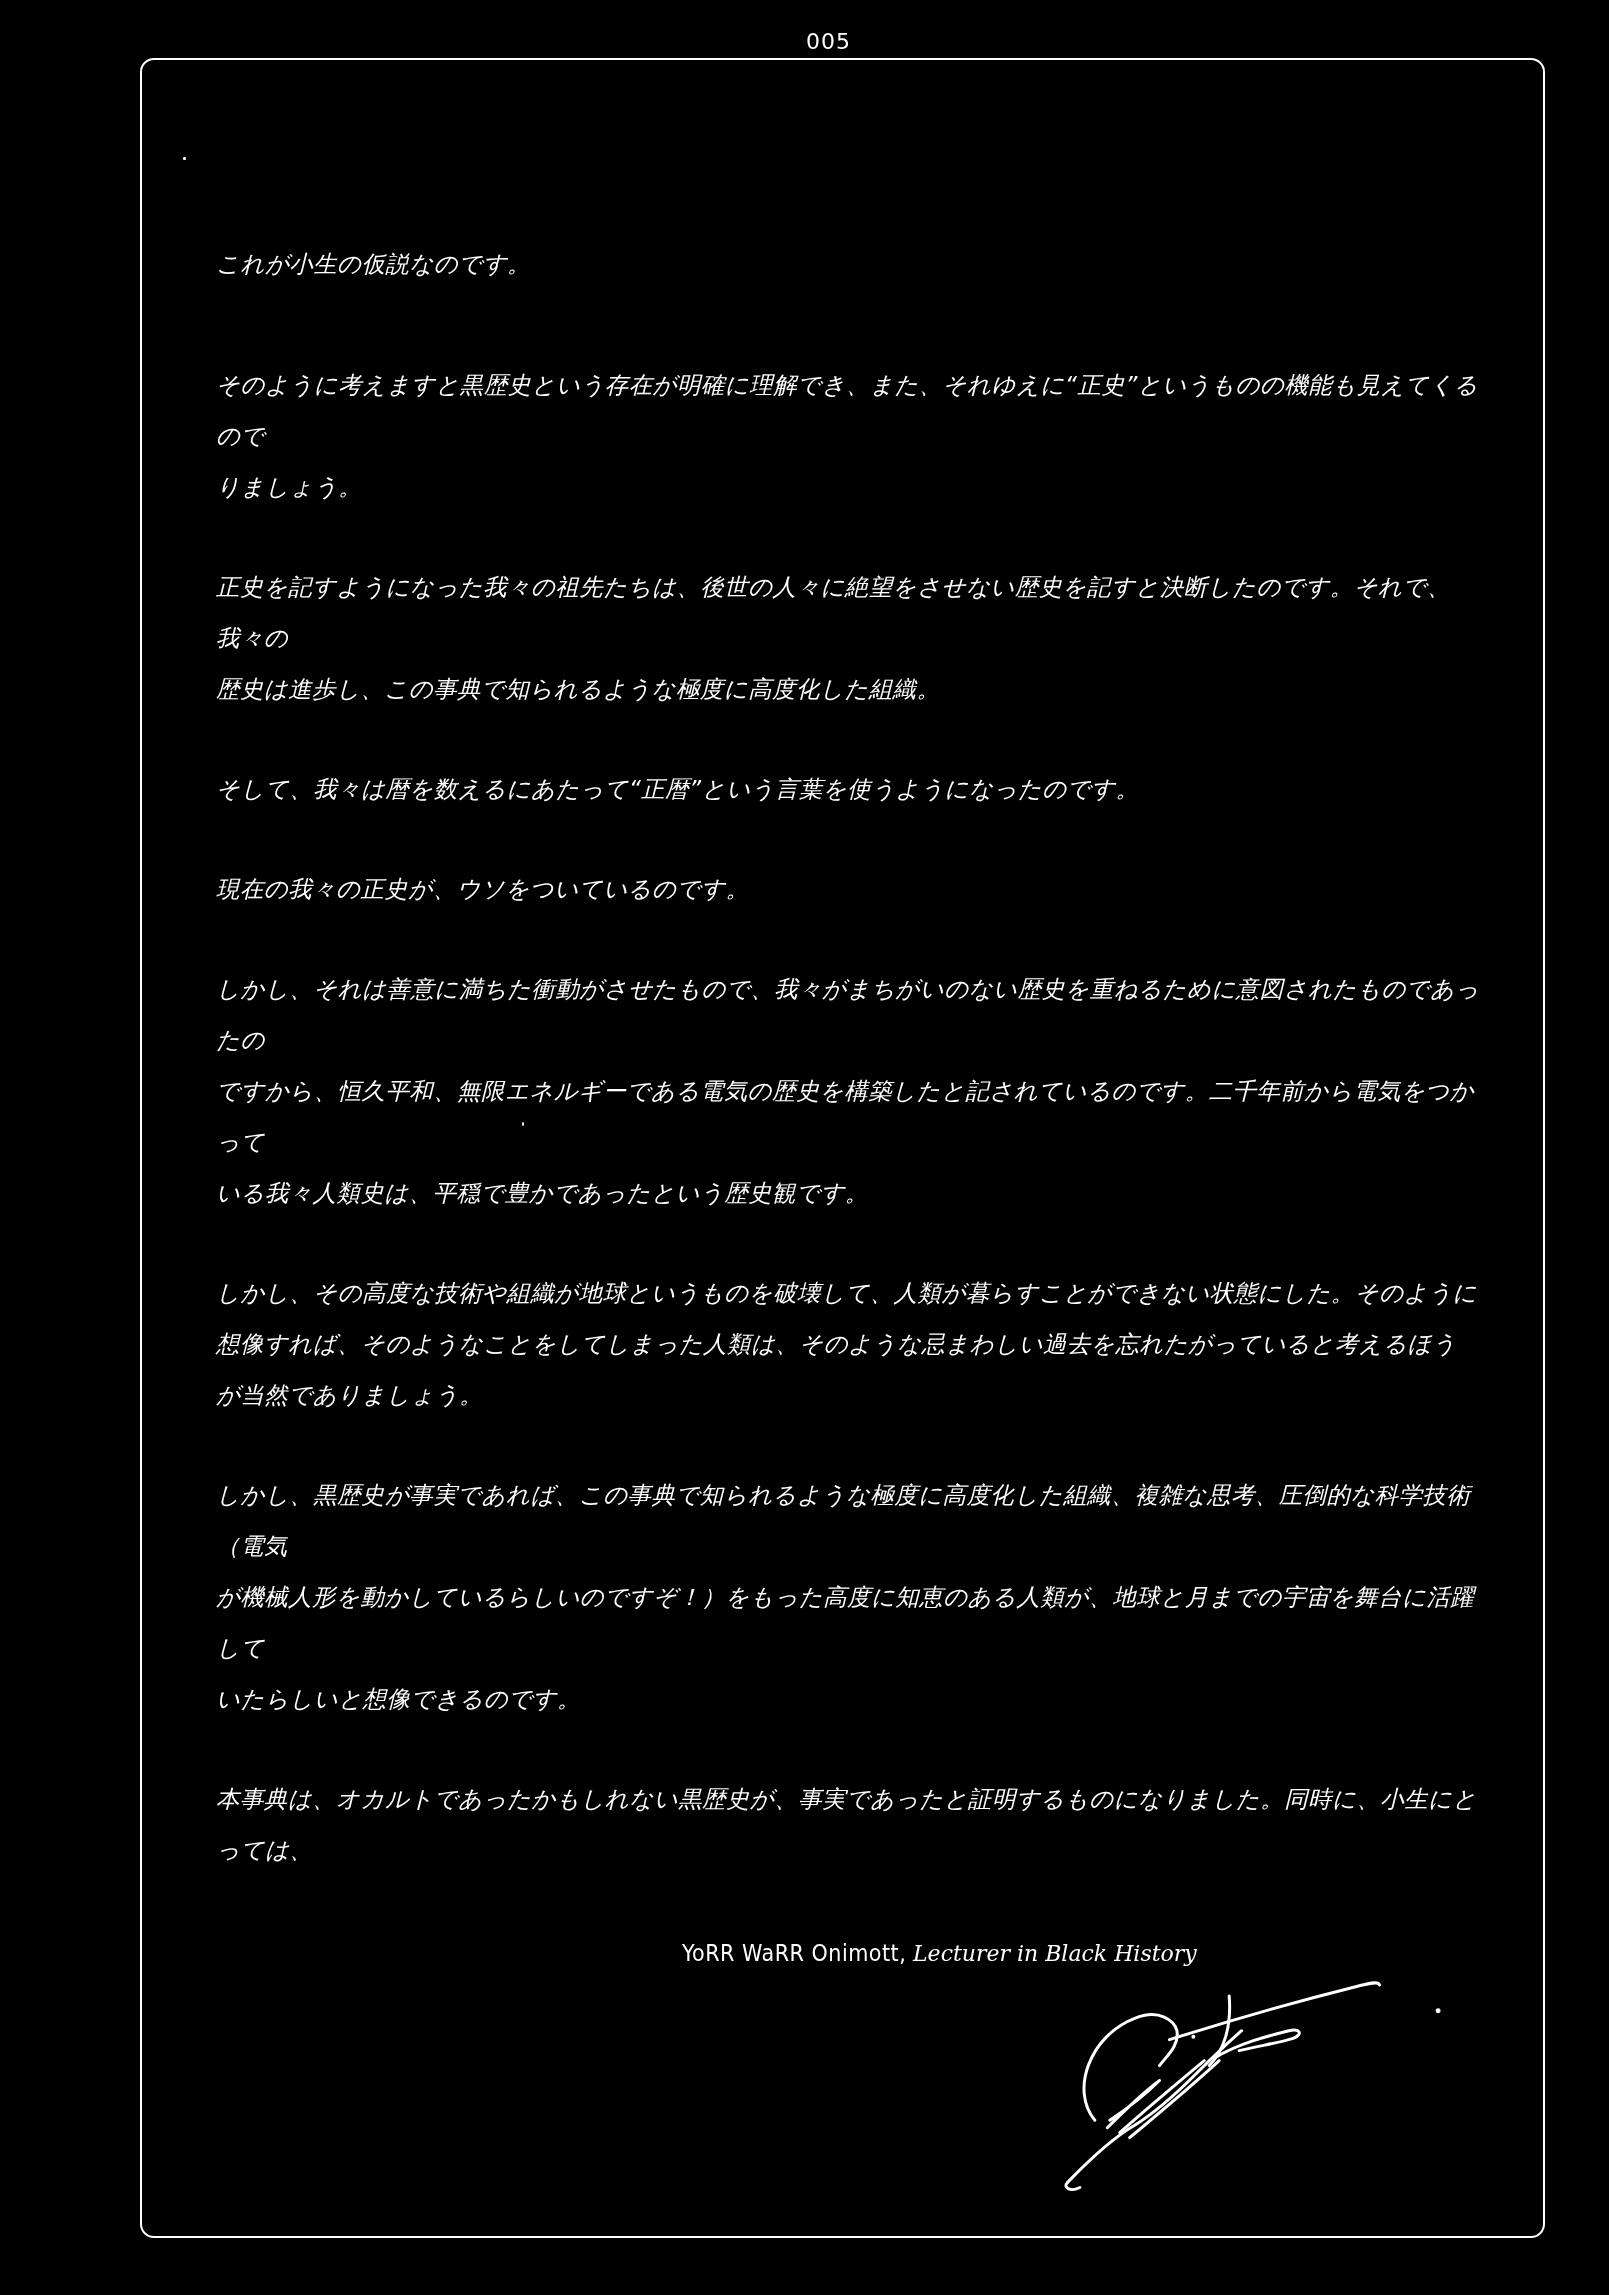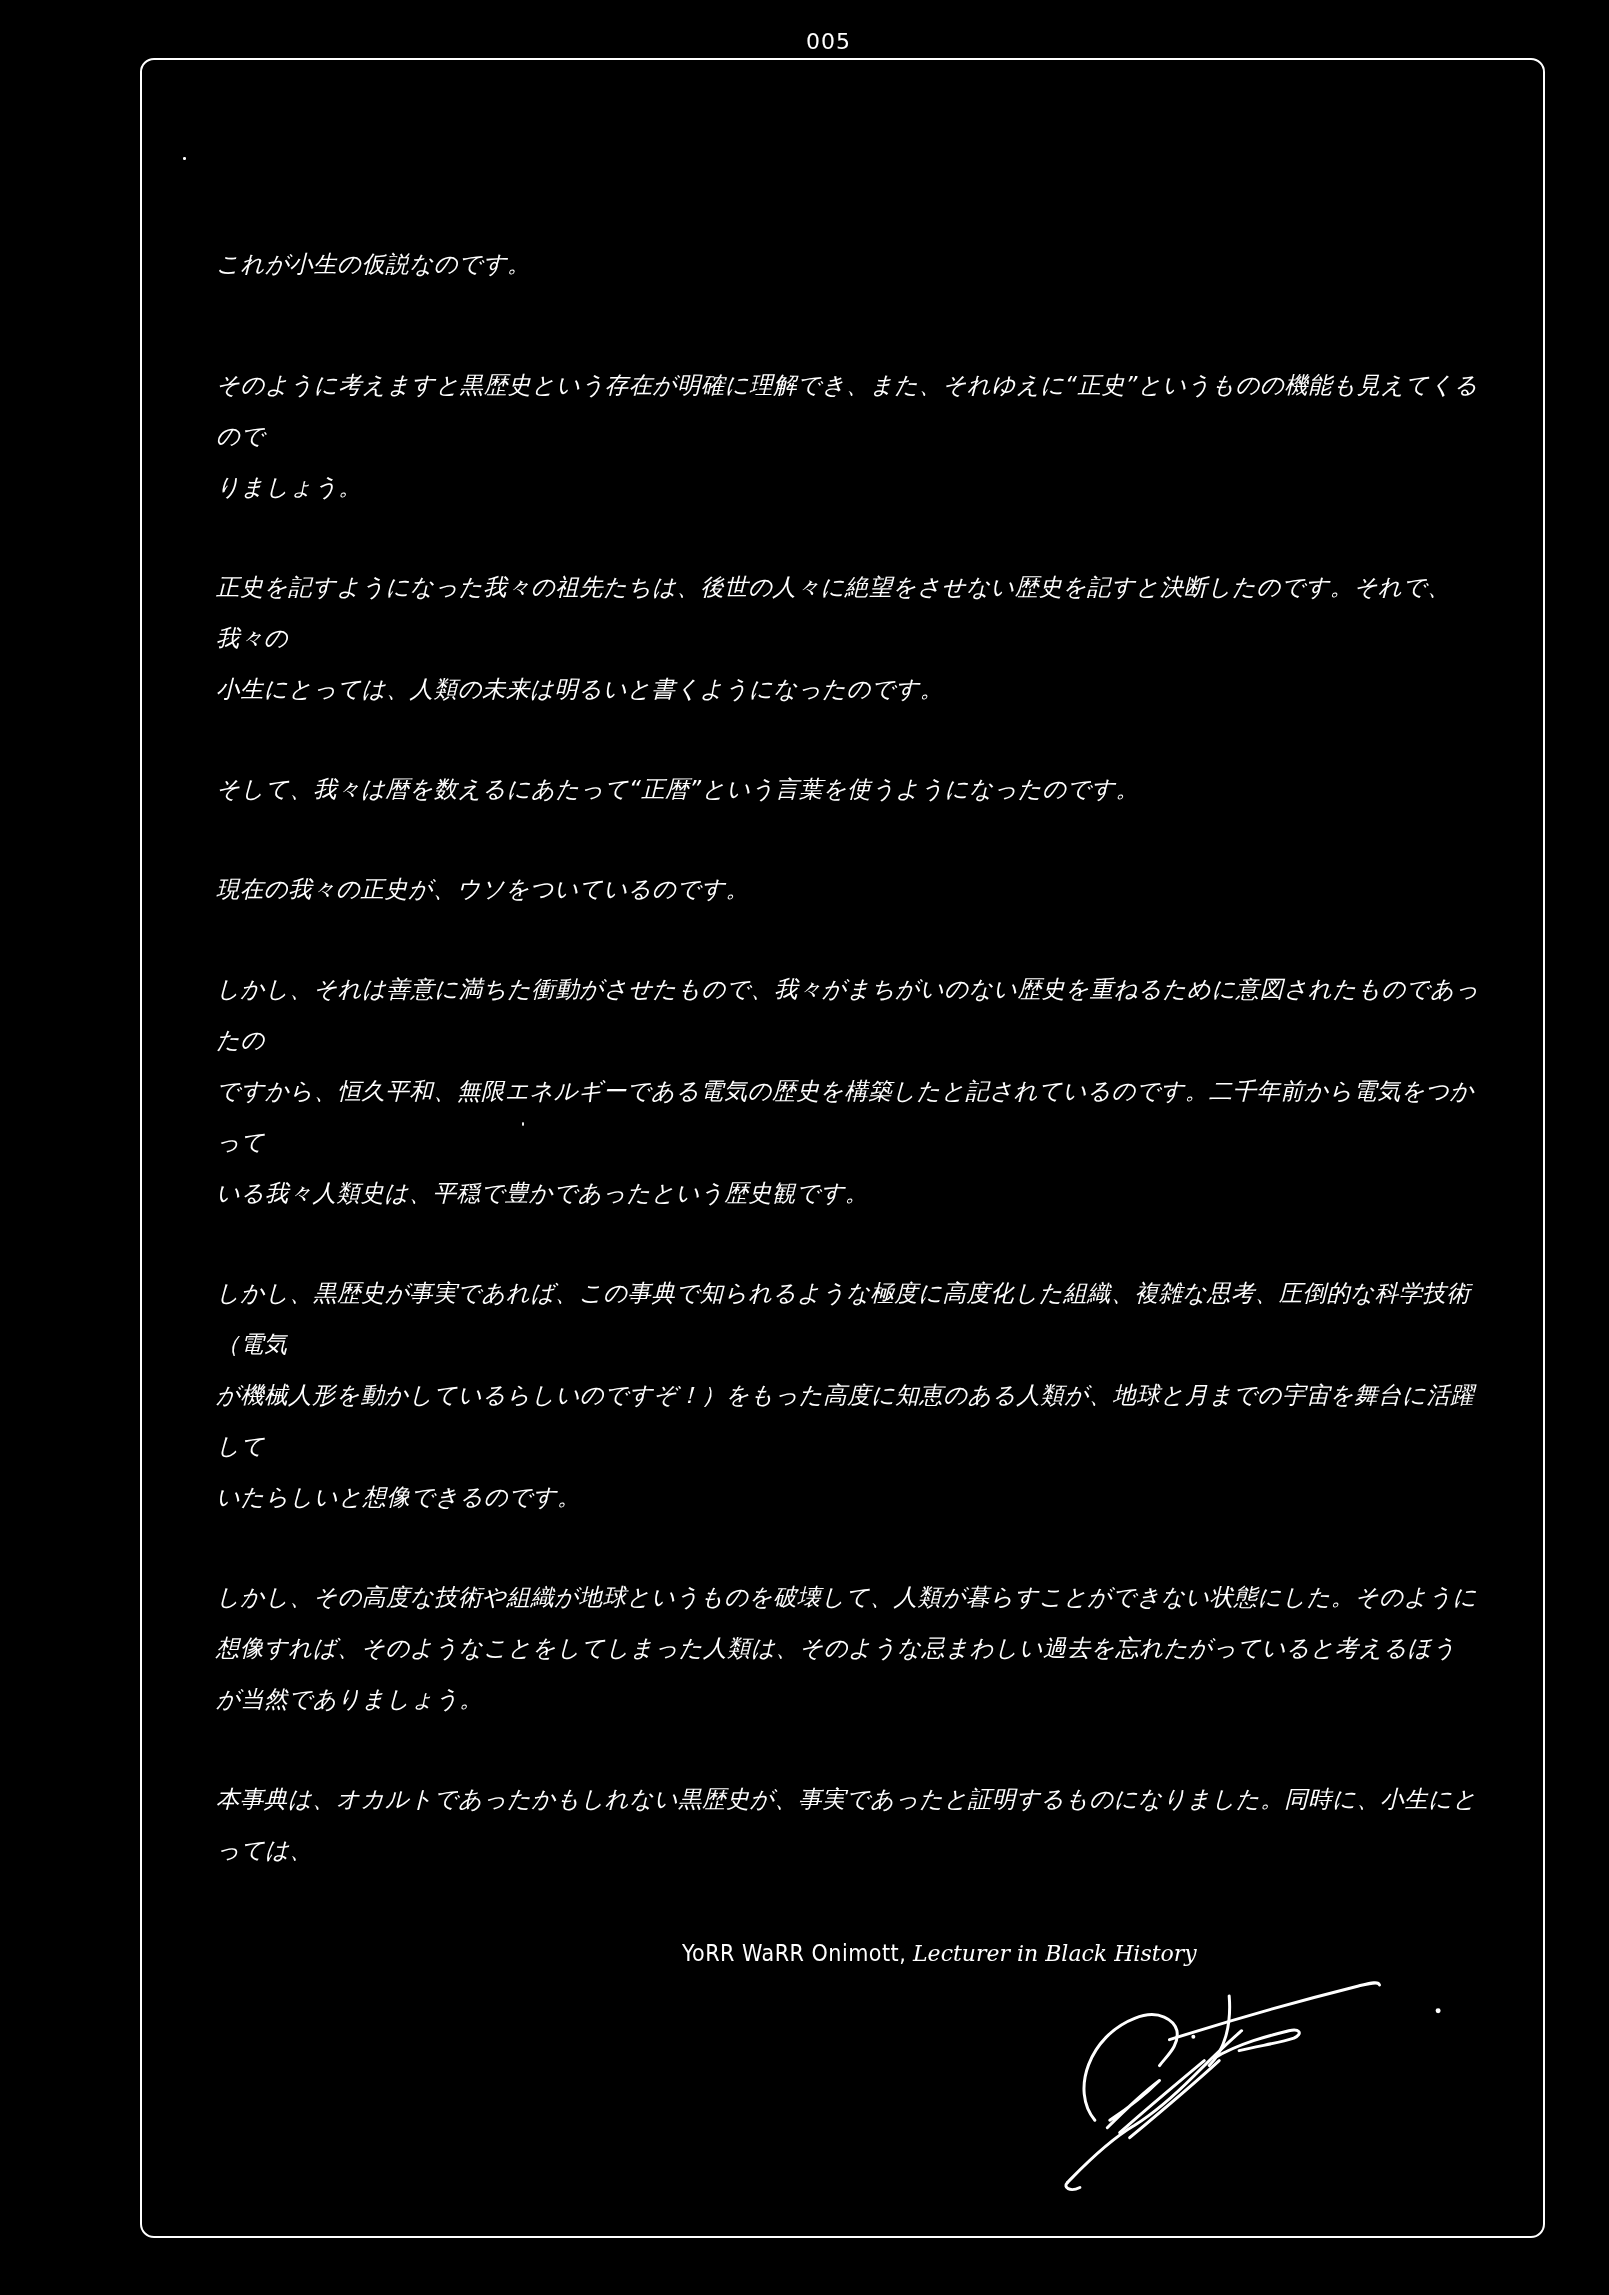--- a/index.html
+++ b/index.html
@@ -94,32 +94,32 @@
 <div class="frame"></div>
 
 <div class="speck" style="left:183px; top:157px;"></div>
 <div class="speck" style="left:522px; top:1122px; width:2px; height:4px;"></div>
 
 <div class="body-text">
   <p class="para" style="margin-bottom:70px;"><span>これが小生の仮説なのです。</span></p>
 
   <p class="para"><span>そのように考えますと黒歴史という存在が明確に理解でき、また、それゆえに“正史”というものの機能も見えてくるので</span><br><span>りましょう。</span></p>
 
-  <p class="para"><span>正史を記すようになった我々の祖先たちは、後世の人々に絶望をさせない歴史を記すと決断したのです。それで、我々の</span><br><span>小生にとっては、人類の未来は明るいと書くようになったのです。</span></p>
+  <p class="para"><span>正史を記すようになった我々の祖先たちは、後世の人々に絶望をさせない歴史を記すと決断したのです。それで、我々の</span><br><span>歴史は進歩し、この事典で知られるような極度に高度化した組織。</span></p>
 
   <p class="para"><span>そして、我々は暦を数えるにあたって“正暦”という言葉を使うようになったのです。</span></p>
 
 
   <p class="para"><span>現在の我々の正史が、ウソをついているのです。</span></p>
 
   <p class="para"><span>しかし、それは善意に満ちた衝動がさせたもので、我々がまちがいのない歴史を重ねるために意図されたものであったの</span><br><span>ですから、恒久平和、無限エネルギーである電気の歴史を構築したと記されているのです。二千年前から電気をつかって</span><br><span>いる我々人類史は、平穏で豊かであったという歴史観です。</span></p>
 
+  <p class="para"><span>しかし、その高度な技術や組織が地球というものを破壊して、人類が暮らすことができない状態にした。そのように</span><br><span>想像すれば、そのようなことをしてしまった人類は、そのような忌まわしい過去を忘れたがっていると考えるほう</span><br><span>が当然でありましょう。</span></p>
+
   <p class="para"><span>しかし、黒歴史が事実であれば、この事典で知られるような極度に高度化した組織、複雑な思考、圧倒的な科学技術（電気</span><br><span>が機械人形を動かしているらしいのですぞ！）をもった高度に知恵のある人類が、地球と月までの宇宙を舞台に活躍して</span><br><span>いたらしいと想像できるのです。</span></p>
-
-  <p class="para"><span>しかし、その高度な技術や組織が地球というものを破壊して、人類が暮らすことができない状態にした。そのように</span><br><span>想像すれば、そのようなことをしてしまった人類は、そのような忌まわしい過去を忘れたがっていると考えるほう</span><br><span>が当然でありましょう。</span></p>
 
 
   <p class="para"><span>本事典は、オカルトであったかもしれない黒歴史が、事実であったと証明するものになりました。同時に、小生にとっては、</span><br></p>
 
   <p class="para"><br><br></p>
 </div>
 
 <div class="signature-block">
   <span class="sig-name">YoRR WaRR Onimott,</span>
   <span class="sig-title">Lecturer in Black History</span>

